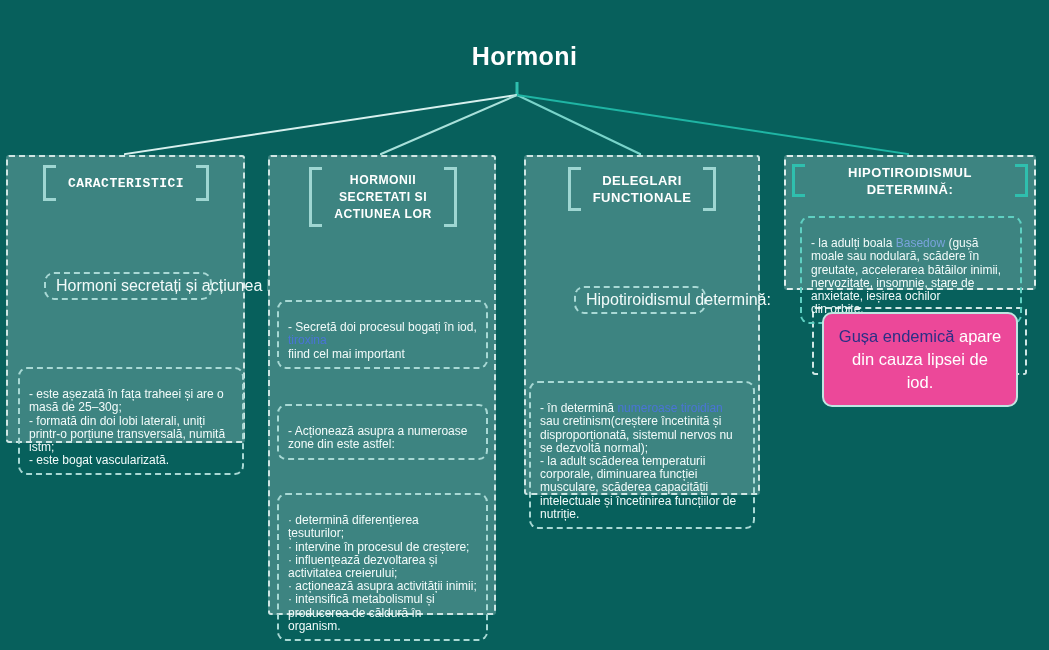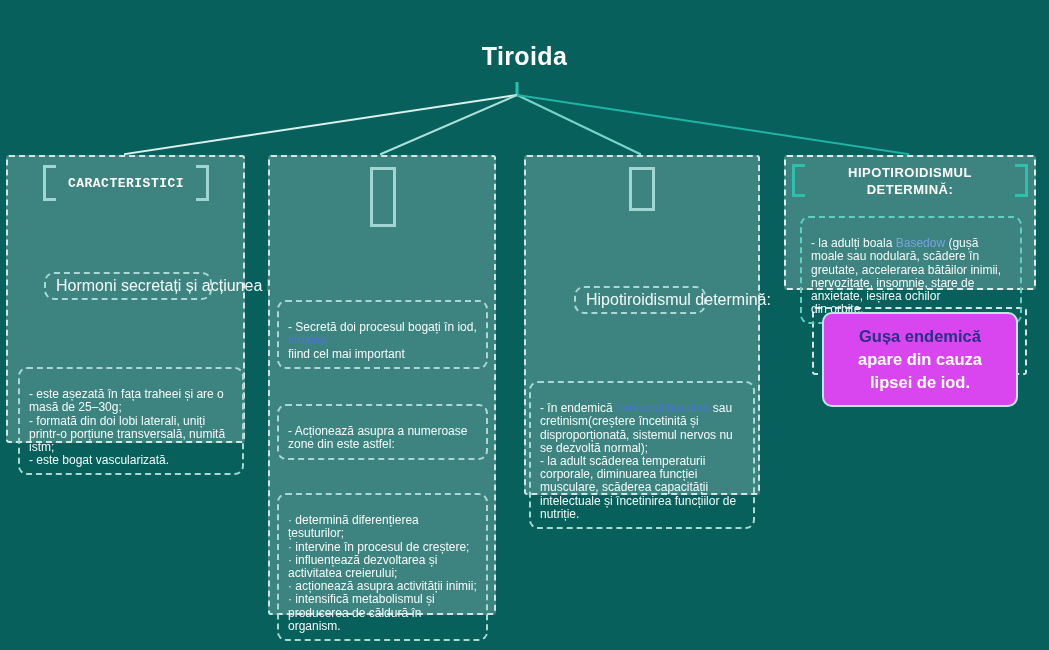--- a/index.html
+++ b/index.html
@@ -117,24 +117,24 @@
     line-height: 14px;
     white-space: nowrap;
   }
   .note.t4 { border-color: #5fd0c2; }
 
   
   .callout {
     position: absolute;
     border: 2px solid #bfe6e2;
     border-radius: 10px;
-    background: #d946ef;
+    background: #ec4899;
     text-align: center;
     font-size: 16.5px;
-    font-weight: bold;
+    font-weight: normal;
     line-height: 23px;
     padding: 11px 14px;
     color: #ffffff;
     z-index: 5;
   }
   .hl-blue2  { color: #4a74d6; text-align: right; }
   .hl-blue3  { color: #79a3db; }
   .hl-navy   { color: #2b2f86; }
 </style>
 </head>
@@ -160,21 +160,21 @@
     <line x1="381" y1="228" x2="381" y2="300" stroke="#bfe4e0" stroke-width="2"></line>
     <line x1="381" y1="341" x2="381" y2="404" stroke="#bfe4e0" stroke-width="2"></line>
     <line x1="381" y1="444" x2="381" y2="512" stroke="#bfe4e0" stroke-width="2"></line>
 
     <line x1="640" y1="212" x2="640" y2="286" stroke="#a9ddd7" stroke-width="2"></line>
     <line x1="640" y1="311" x2="640" y2="381" stroke="#a9ddd7" stroke-width="2"></line>
 
     <line x1="908" y1="196" x2="908" y2="216" stroke="#9fd8d1" stroke-width="2"></line>
   </svg>
 
-  <div id="root-title">Tiroida</div>
+  <div id="root-title">Hormoni</div>
 
   <div class="column">
     <div class="panel" style="left:6px; top:155px; width:239px; height:288px;"></div>
 
     <div class="head" style="left:48px; top:165px; width:156px; height:36px;font-family:Liberation Mono, monospace; --brk:#9fd6d2;">
       <span class="brk l"></span>
       <span class="htxt">CARACTERISTICI</span>
       <span class="brk r"></span>
     </div>
 
@@ -187,20 +187,23 @@
 - formată din doi lobi laterali, uniți printr-o porțiune transversală, numită istm;
 - este bogat vascularizată.</span>
     </div>
   </div>
 
   <div class="column">
     <div class="panel" style="left:268px; top:155px; width:228px; height:460px;"></div>
 
     <div class="head small" style="left:308px; top:167px; width:150px; height:60px; --brk:#9fd6d2;">
       <span class="brk l"></span>
+      <span class="htxt">HORMONII
+SECRETATI SI
+ACTIUNEA LOR</span>
       <span class="brk r"></span>
     </div>
 
     <div class="note" style="left:277px; top:300px; width:211px;">
       <span>- Secretă doi procesul bogați în iod, </span><span class="hl-blue2">tiroxina</span><span>
 fiind cel mai important</span>
     </div>
 
     <div class="note" style="left:277px; top:404px; width:211px;">
       <span>- Acționează asupra a numeroase zone din este astfel:</span>
@@ -213,29 +216,31 @@
 · acționează asupra activității inimii;
 · intensifică metabolismul și producerea de căldură în organism.</span>
     </div>
   </div>
 
   <div class="column">
     <div class="panel" style="left:524px; top:155px; width:236px; height:340px;"></div>
 
     <div class="head" style="left:570px; top:167px; width:144px; height:44px; --brk:#9fd6d2;">
       <span class="brk l"></span>
+      <span class="htxt">DELEGLARI
+FUNCTIONALE</span>
       <span class="brk r"></span>
     </div>
 
     <div class="note pill" style="left:574px; top:286px; width:132px;">
       <span>Hipotiroidismul determină:</span>
     </div>
 
     <div class="note" style="left:529px; top:381px; width:226px;">
-      <span>- în endemică </span><span class="hl-blue2">nanismul tiroidian</span><span> sau cretinism(creștere încetinită și disproporționată, sistemul nervos nu se dezvoltă normal);
+      <span>- în determină </span><span class="hl-blue2">numeroase tiroidian</span><span> sau cretinism(creștere încetinită și disproporționată, sistemul nervos nu se dezvoltă normal);
 - la adult scăderea temperaturii corporale, diminuarea funcției musculare, scăderea capacității intelectuale și încetinirea funcțiilor de nutriție.</span>
     </div>
   </div>
 
   <div class="column">
     <div class="panel p4a" style="left:784px; top:155px; width:252px; height:135px;"></div>
     <div class="panel p4b" style="left:812px; top:307px; width:215px; height:68px;"></div>
 
     <div class="head" style="left:792px; top:164px; width:236px; height:33px; --brk:#2fbfae;">
       <span class="brk l"></span>

